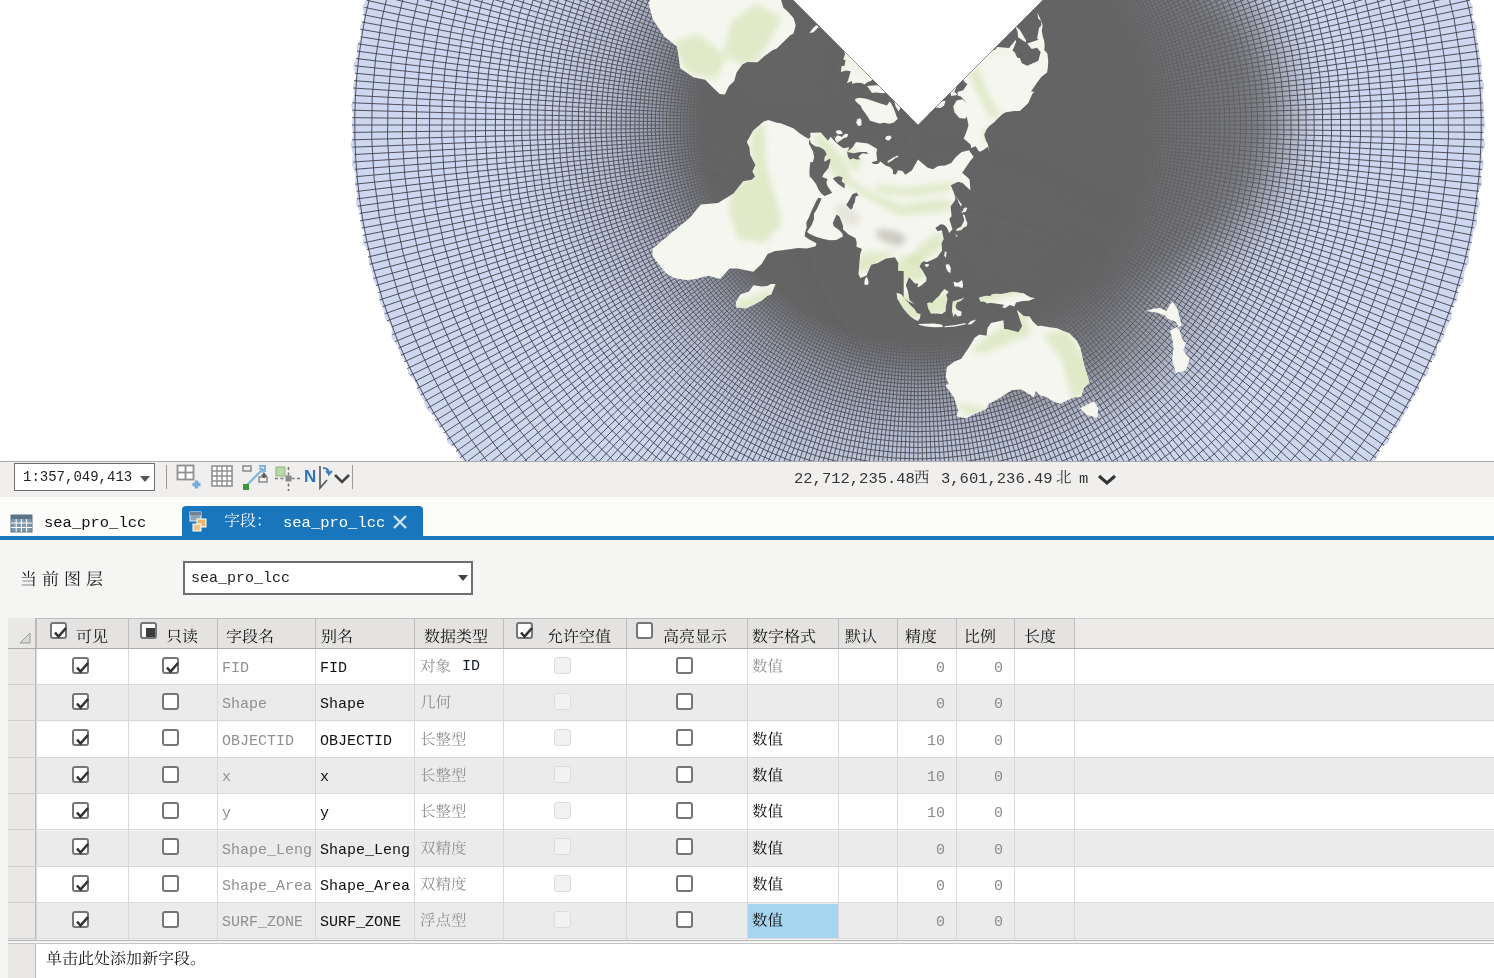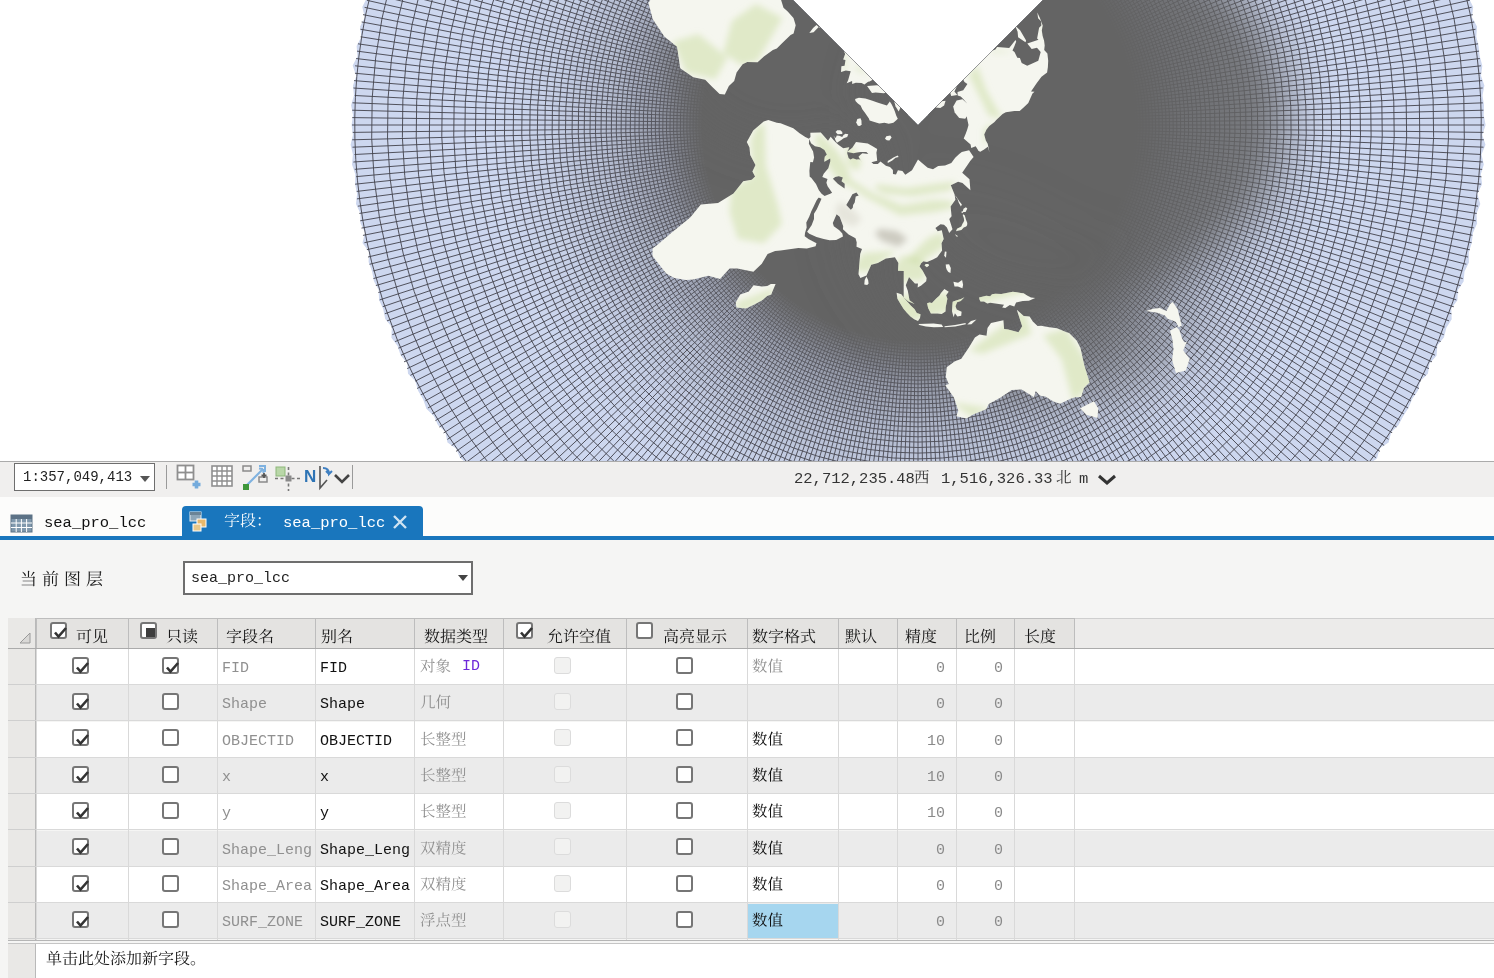--- a/index.html
+++ b/index.html
@@ -252,21 +252,21 @@
 </svg>
 <svg style="position:absolute;left:331px;top:470px" width="22" height="18">
       <path d="M4 5l7 7 7-7" fill="none" stroke="#444" stroke-width="2.6"></path>
     </svg>
 <div class="ser" style="position:absolute;left:794px;top:470px;font-size:15.5px;color:#333">22,712,235.48</div>
 <svg style="position:absolute;left:914px;top:469px" width="19" height="20">
       <g transform="translate(0,13.6) scale(0.0155,-0.0155)" fill="#333">
         <use href="#g42" x="0"></use>
       </g>
     </svg>
-<div class="ser" style="position:absolute;left:941px;top:470px;font-size:15.5px;color:#333">1,516,326.33</div>
+<div class="ser" style="position:absolute;left:941px;top:470px;font-size:15.5px;color:#333">3,601,236.49</div>
 <svg style="position:absolute;left:1056px;top:469px" width="19" height="20">
       <g transform="translate(0,13.6) scale(0.0155,-0.0155)" fill="#333">
         <use href="#g11" x="0"></use>
       </g>
     </svg>
 <div class="ser" style="position:absolute;left:1079px;top:470px;font-size:15.5px;color:#333">m</div>
 <svg style="position:absolute;left:1095px;top:471px" width="24" height="18">
       <path d="M4 5l8 7 8-7" fill="none" stroke="#333" stroke-width="3"></path>
     </svg>
 <div style="position:absolute;left:0;top:497px;width:1494px;height:40px;background:#fcfcfb"></div>
@@ -475,21 +475,21 @@
       <path d="M5 10.5l3.5 4L16 6" fill="none" stroke="#333" stroke-width="2.6"></path>
     </svg>
 <div class="ser" style="position:absolute;left:222px;top:660px;font-size:15px;color:#909090">FID</div>
 <div class="ser" style="position:absolute;left:320px;top:660px;font-size:15px;color:#111">FID</div>
 <svg style="position:absolute;left:420px;top:658.0px" width="35" height="20">
       <g transform="translate(0,13.6) scale(0.0155,-0.0155)" fill="#8f8f8f">
         <use href="#g21" x="0"></use>
         <use href="#g47" x="1000"></use>
       </g>
     </svg>
-<div class="ser" style="position:absolute;left:462px;top:658px;font-size:15px;color:#6d28d9">ID</div>
+<div class="ser" style="position:absolute;left:462px;top:658px;font-size:15px;color:#0f172a">ID</div>
 <div style="position:absolute;left:554px;top:657px;width:17px;height:17px;background:#f2f2f1;border:1px solid #dcdcdc;border-radius:3px"></div>
 <div style="position:absolute;left:676px;top:657px;width:17px;height:17px;background:#fff;border:2px solid #767676;border-radius:3px"></div>
 <svg style="position:absolute;left:752px;top:658.0px" width="35" height="20">
       <g transform="translate(0,13.6) scale(0.0155,-0.0155)" fill="#8f8f8f">
         <use href="#g27" x="0"></use>
         <use href="#g4" x="1000"></use>
       </g>
     </svg>
 <div class="ser" style="position:absolute;left:897px;top:660px;width:48px;text-align:right;font-size:15px;color:#8a8a8a">0</div>
 <div class="ser" style="position:absolute;left:956px;top:660px;width:47px;text-align:right;font-size:15px;color:#8a8a8a">0</div>

